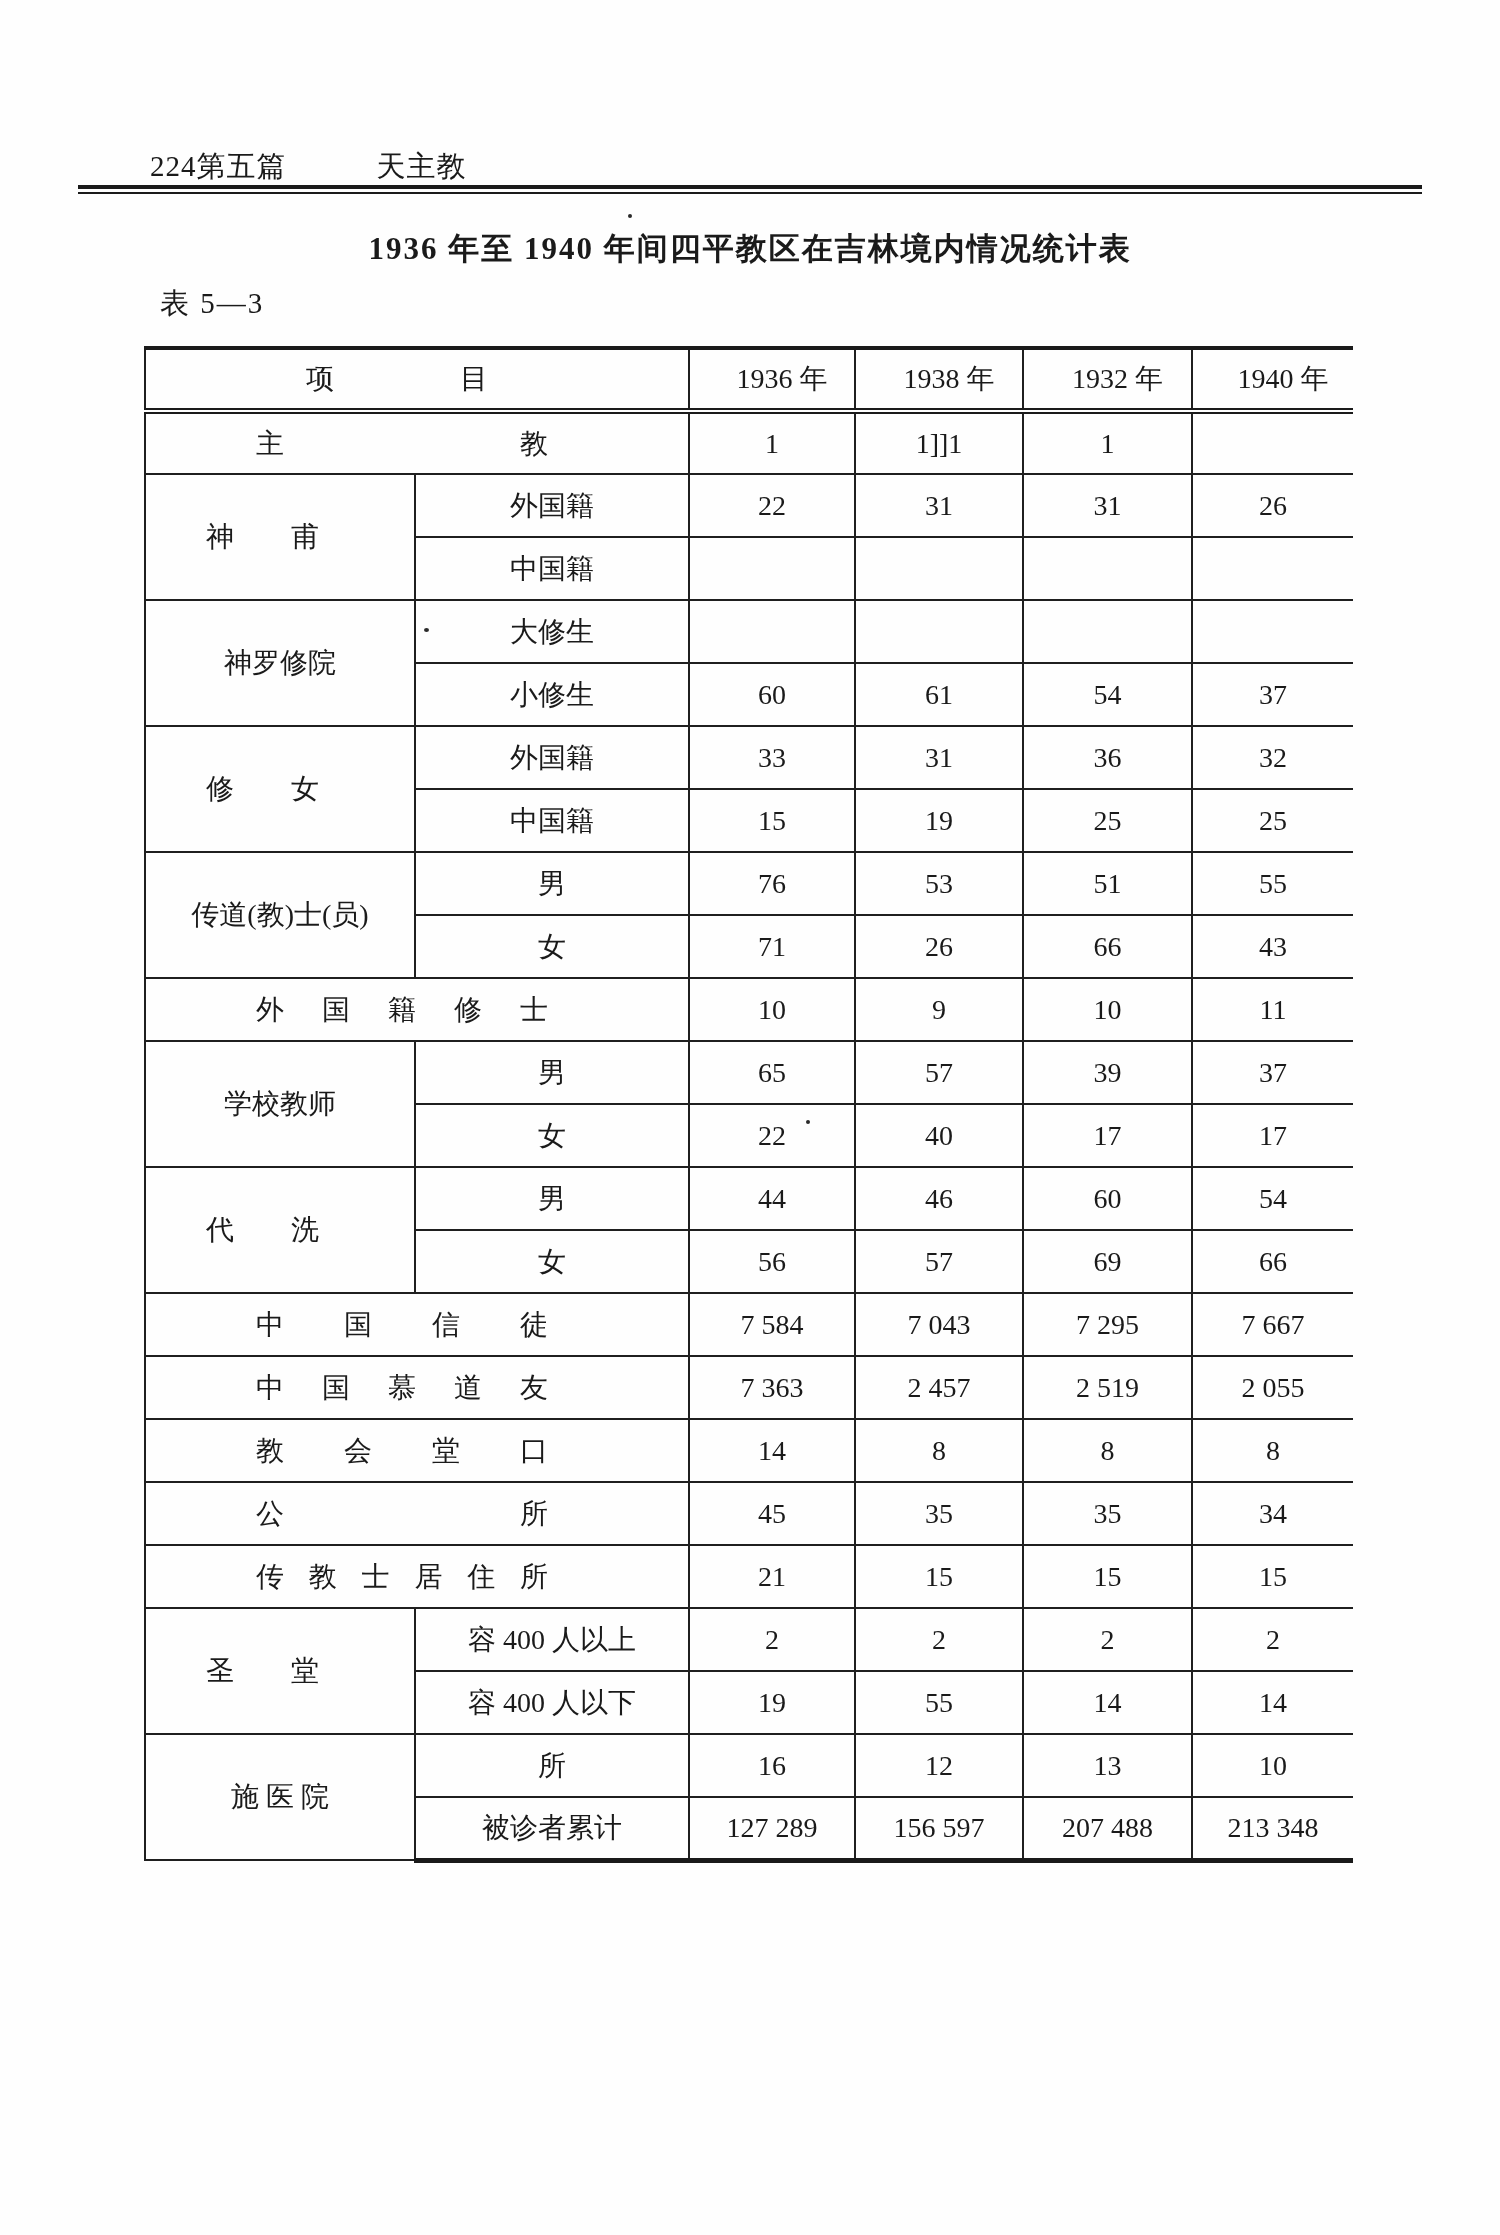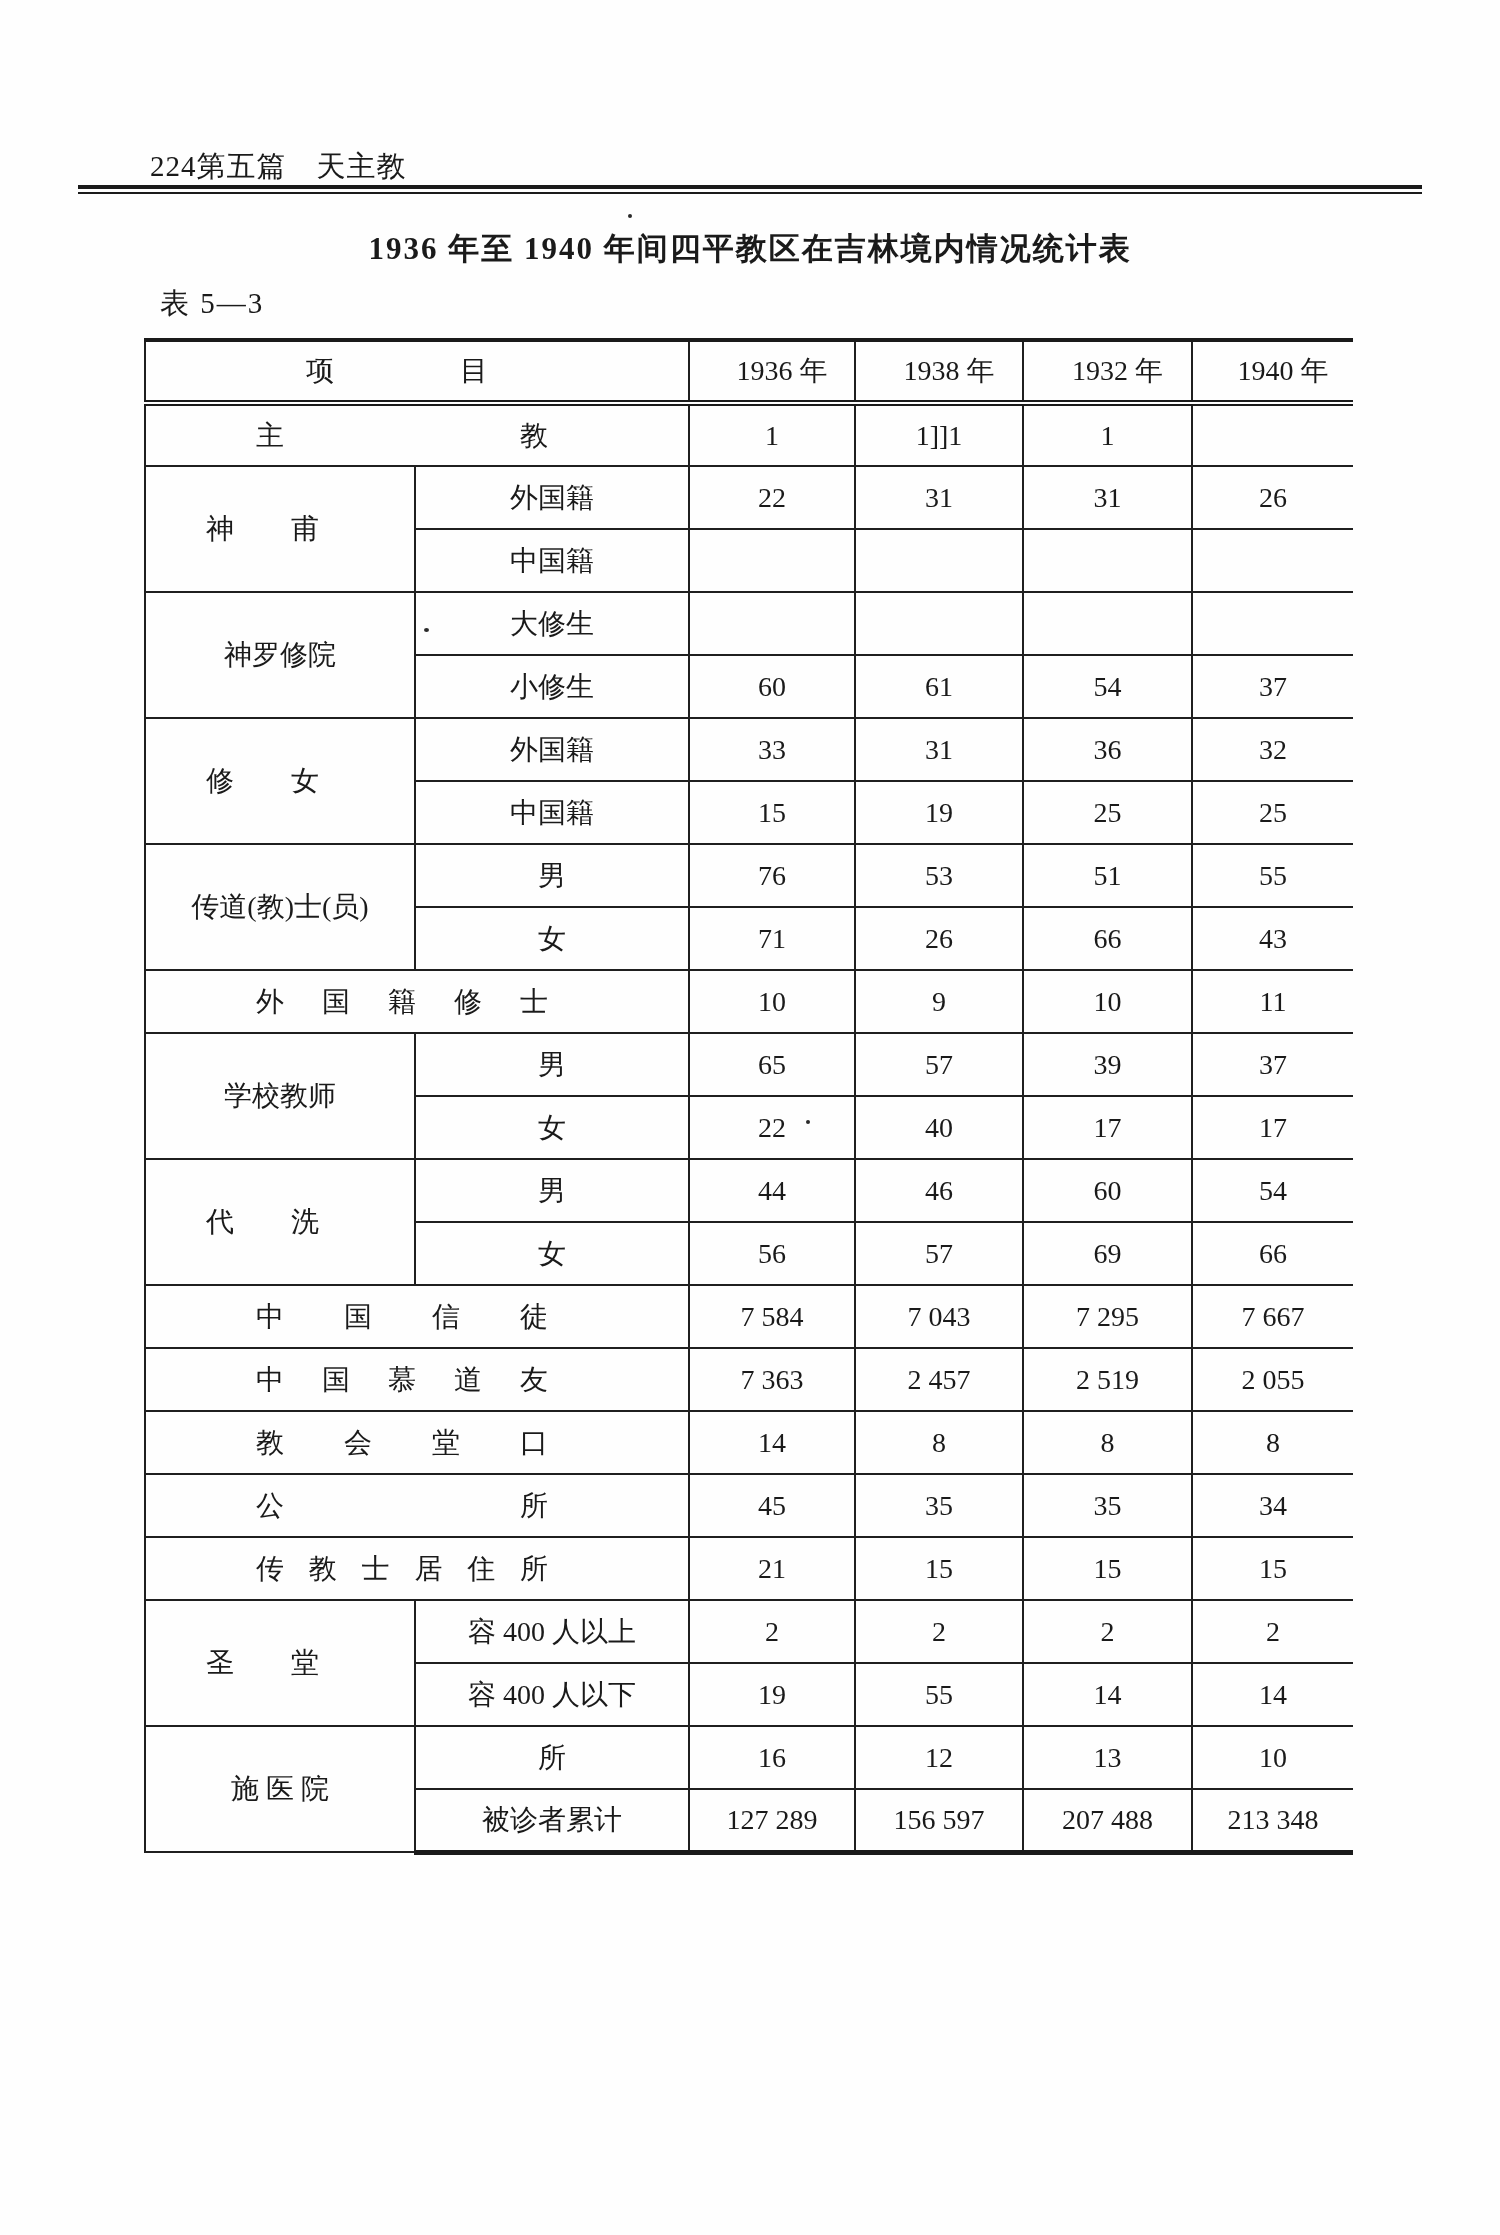--- a/index.html
+++ b/index.html
@@ -7,35 +7,35 @@
     width:1500px;height:2235px;position:relative;
     background:#fefefe;color:#1a1a1a;
     font-family:"Liberation Serif","DejaVu Serif",serif;
     overflow:hidden;
   }
   .running-head{
     position:absolute;top:147px;left:150px;
     font-size:29px;letter-spacing:1px;white-space:nowrap;
   }
   .running-head .pgnum{}
-  .running-head .sec{margin-right:30px;}
+  .running-head .sec{margin-right:90px;}
   .head-rule{
     position:absolute;top:185px;left:78px;width:1344px;height:3px;
     border-top:4px solid #1a1a1a;border-bottom:2px solid #1a1a1a;
   }
   .doc-title{
     position:absolute;top:228px;left:0;width:1500px;
     text-align:center;font-size:31px;font-weight:700;margin:0;
     letter-spacing:2px;
   }
   .table-label{
     position:absolute;top:284px;left:160px;font-size:29px;letter-spacing:2px;
   }
   table.stats{
-    position:absolute;top:338px;left:144px;
+    position:absolute;top:346px;left:144px;
     width:1208px;border-collapse:collapse;table-layout:fixed;
   }
   table.stats tr{height:63px;}
   table.stats th,table.stats td{
     border:2px solid #1f1f1f;
     font-size:28px;font-weight:400;
     vertical-align:middle;padding:0;
     overflow:hidden;white-space:nowrap;
   }
   table.stats thead th{border-top:4px solid #1a1a1a;border-bottom:6px double #1a1a1a;padding-left:20px;}

